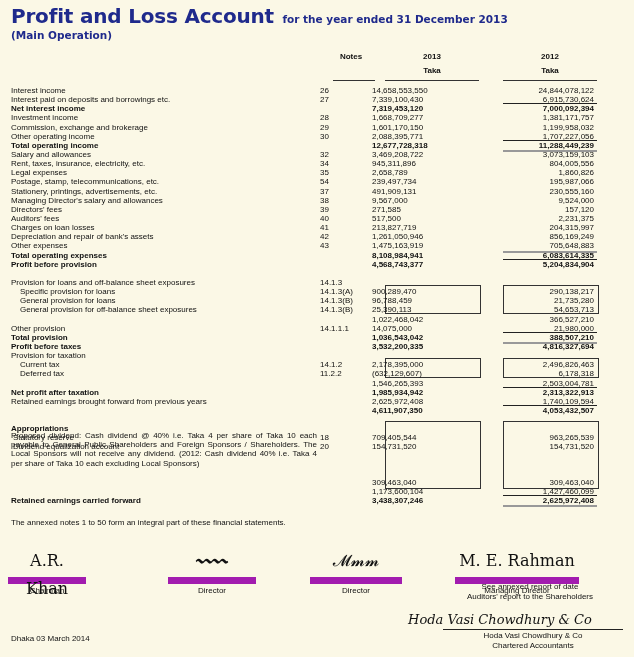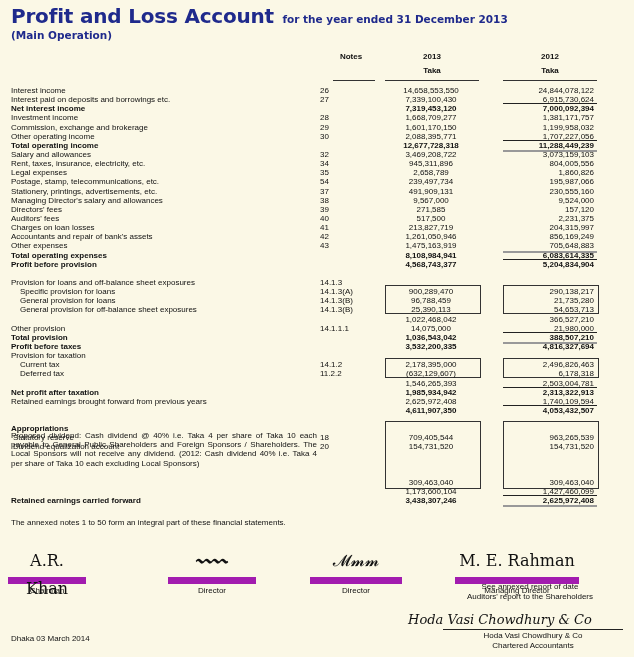--- a/index.html
+++ b/index.html
@@ -25,21 +25,21 @@
   }
   .hdr { position: absolute; top: 52px; font-size: 8px; font-weight: bold; text-align: center; }
   .hdr-line { position: absolute; top: 80px; height: 0; border-top: 1px solid #333; }
 
   .rows { position: absolute; left: 0; top: 86px; width: 634px; }
   .row { position: relative; height: 9.15px; font-size: 8px; line-height: 9.15px; }
   .row .lbl { position: absolute; left: 11px; white-space: nowrap; }
   .row .lbl.ind { left: 20px; }
   .row .lbl.ind1 { left: 13px; }
   .row .note { position: absolute; left: 320px; width: 64px; text-align: left; }
-  .row .v13 { position: absolute; left: 386px; width: 90px; text-align: center; }
+  .row .v13 { position: absolute; left: 372px; width: 90px; text-align: left; }
   .row .v12 { position: absolute; left: 504px; width: 90px; text-align: right; }
   .row.b .lbl, .row.b .v13, .row.b .v12 { font-weight: bold; }
   .ul13::after, .ul12::after, .dul13::after, .dul12::after { content: ""; position: absolute; bottom: 0; height: 0; }
   .ul13::after { left: 385px; width: 94px; border-top: 1px solid #222; }
   .ul12::after { left: 503px; width: 94px; border-top: 1px solid #222; }
   .dul13::before, .dul12::before { content: ""; position: absolute; bottom: -2px; height: 0; border-top: 2px solid #999; }
   .dul13::before { left: 385px; width: 94px; }
   .dul12::before { left: 503px; width: 94px; }
   .gap { height: 9.15px; }
 
@@ -182,21 +182,21 @@
       <span class="v13">517,500</span>
       <span class="v12">2,231,375</span>
     </div>
   <div class="row">
       <span class="lbl">Charges on loan losses</span>
       <span class="note">41</span>
       <span class="v13">213,827,719</span>
       <span class="v12">204,315,997</span>
     </div>
   <div class="row">
-      <span class="lbl">Accountants and repair of bank's assets</span>
+      <span class="lbl">Depreciation and repair of bank's assets</span>
       <span class="note">42</span>
       <span class="v13">1,261,050,946</span>
       <span class="v12">856,169,249</span>
     </div>
   <div class="row dul13 dul12">
       <span class="lbl">Other expenses</span>
       <span class="note">43</span>
       <span class="v13">1,475,163,919</span>
       <span class="v12">705,648,883</span>
     </div>

